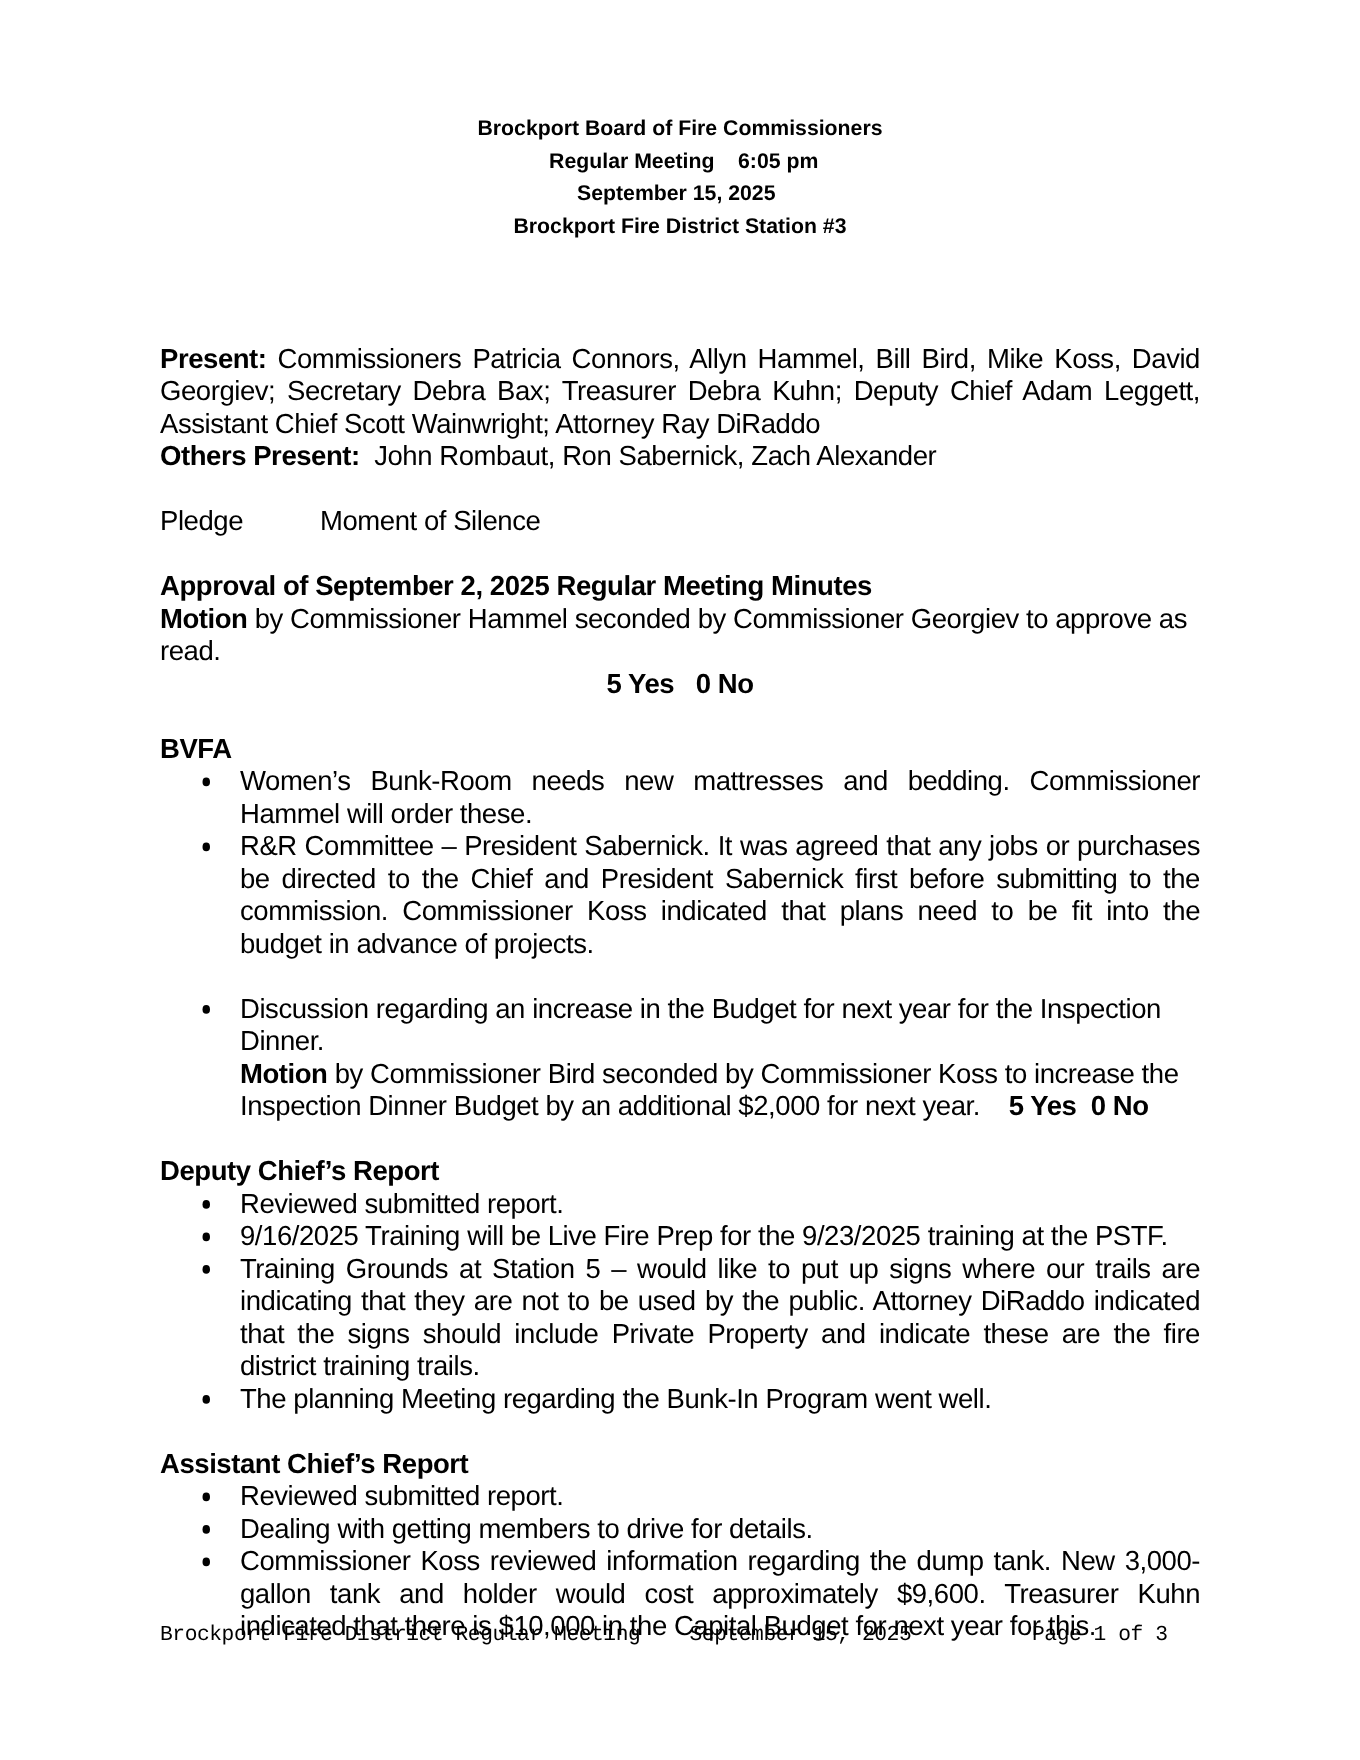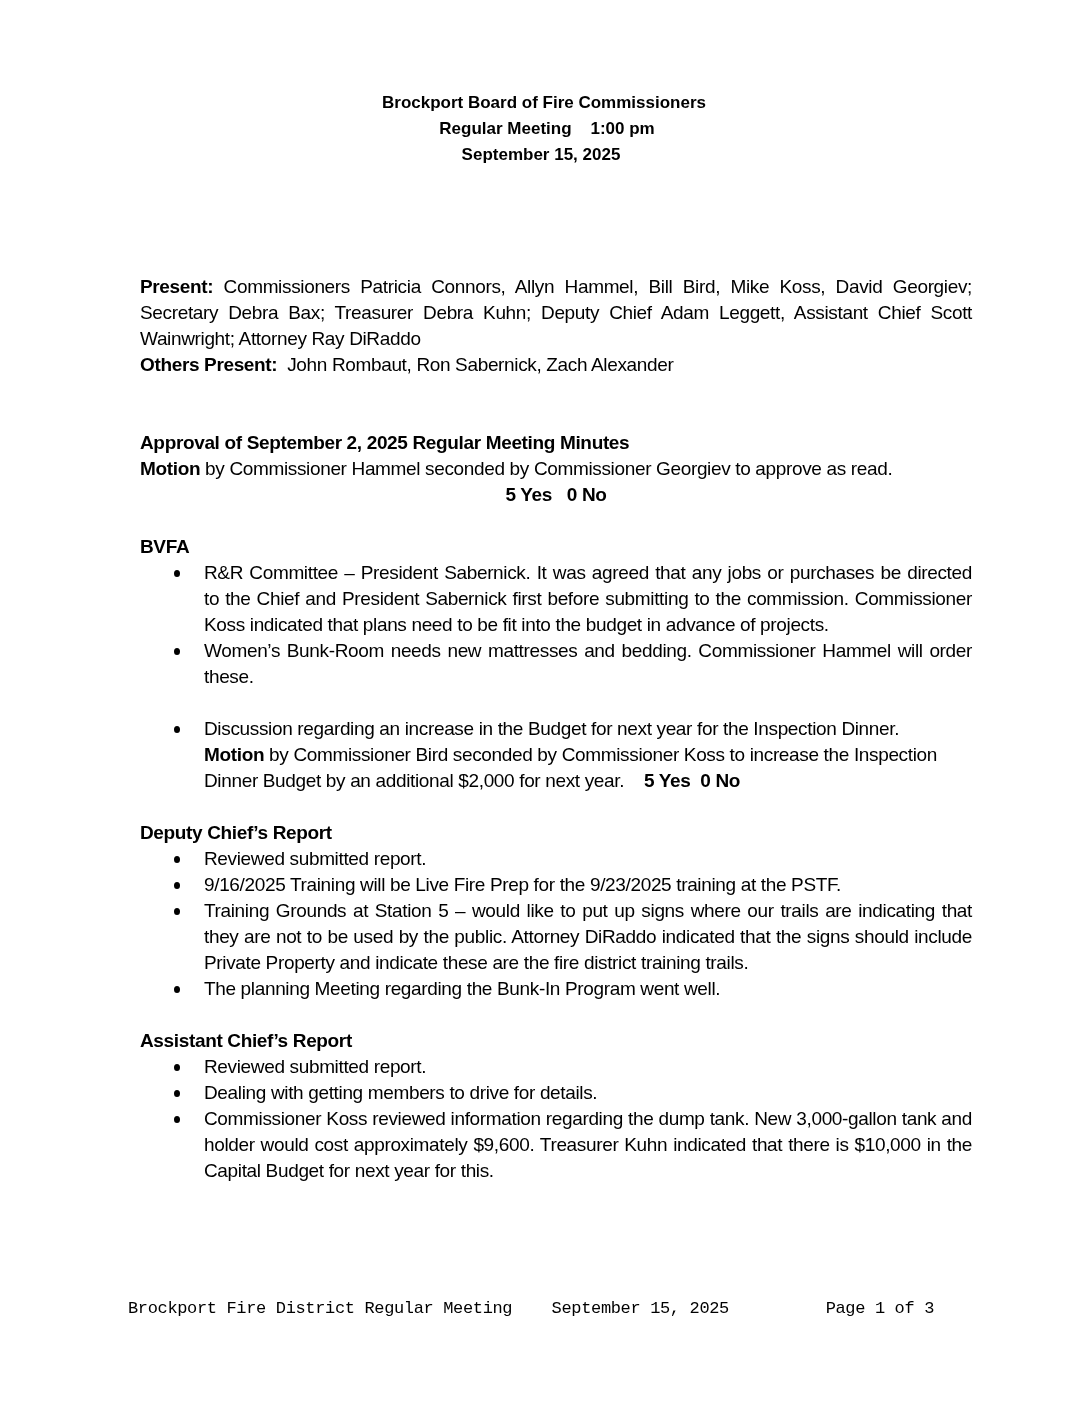--- a/index.html
+++ b/index.html
@@ -14,23 +14,23 @@
     text-align: center; font-weight: bold; font-size: 17px; line-height: 26px;
     font-family: "Liberation Sans", sans-serif;
   }
   .header div { white-space: pre; }
   .hl-1 { margin-left: 0; }
   .hl-2 { margin-left: 6px; }
   .hl-3 { margin-left: -6px; }
   .hl-4 { margin-left: 0; }
   .hl-5 { margin-left: 0; }
   .body-text {
-    position: absolute; left: 140px; width: 832px;
+    position: absolute; left: 128px; width: 832px;
     font-family: "Liberation Sans", sans-serif;
-    font-size: 19px; line-height: 26px; letter-spacing: -0.35px;
+    font-size: 22px; line-height: 26px; letter-spacing: -0.35px;
   }
   .justify { text-align: justify; }
   .b { font-weight: bold; text-align: center; }
   .sec-title { font-weight: bold; }
   ul.bullets { list-style: none; margin: 0; padding: 0; }
   ul.bullets li { position: relative; padding-left: 64px; text-align: justify; }
   ul.bullets li .dot {
     position: absolute; left: 34px; top: 10px; width: 6px; height: 7px;
     border-radius: 50%; background: #000;
   }
@@ -44,44 +44,46 @@
   }
   .footer .right { position: absolute; right: 0; top: 0; }
 </style>
 </head>
 <body>
 
 <div class="page">
 
   <div class="header">
     <div class="hl-1">Brockport Board of Fire Commissioners</div>
-    <div class="hl-2">Regular Meeting    1:00 pm</div>
+    <div class="hl-2">Regular Meeting    6:05 pm</div>
     <div class="hl-3">September 15, 2025</div>
+    <div class="hl-4">Brockport Fire District Station #3</div>
   </div>
 
   <div class="body-text" style="top: 274px;">
 
     <div class="justify"><span class="b">Present:</span><span> Commissioners Patricia Connors, Allyn Hammel, Bill Bird, Mike Koss, David Georgiev; Secretary Debra Bax; Treasurer Debra Kuhn; Deputy Chief Adam Leggett, Assistant Chief Scott Wainwright; Attorney Ray DiRaddo</span></div>
     <div style="white-space: pre;"><span class="b">Others Present:</span><span>  John Rombaut, Ron Sabernick, Zach Alexander</span></div>
 
     <div class="gap"></div>
 
+    <div class="pledge-row"><span class="pledge-label">Pledge</span><span>Moment of Silence</span></div>
 
     <div class="gap"></div>
 
     <div class="sec-title">Approval of September 2, 2025 Regular Meeting Minutes</div>
     <div><span class="b">Motion</span><span> by Commissioner Hammel seconded by Commissioner Georgiev to approve as read.</span></div>
     <div class="b" style="white-space: pre;">5 Yes   0 No</div>
 
     <div class="gap"></div>
 
     <div class="sec-title">BVFA</div>
     <ul class="bullets">
+      <li><span class="dot"></span><span>Women’s Bunk-Room needs new mattresses and bedding.  Commissioner Hammel will order these.</span></li>
       <li><span class="dot"></span><span>R&amp;R Committee – President Sabernick.  It was agreed that any jobs or purchases be directed to the Chief and President Sabernick first before submitting to the commission. Commissioner Koss indicated that plans need to be fit into the budget in advance of projects.</span></li>
-      <li><span class="dot"></span><span>Women’s Bunk-Room needs new mattresses and bedding.  Commissioner Hammel will order these.</span></li>
     </ul>
     <div class="gap"></div>
     <ul class="bullets">
       <li style="text-align:left;"><span class="dot"></span><span>Discussion regarding an increase in the Budget for next year for the Inspection Dinner.</span><br><span class="b">Motion</span><span style="white-space: pre-wrap;"> by Commissioner Bird seconded by Commissioner Koss to increase the Inspection Dinner Budget by an additional $2,000 for next year.    </span><span class="b" style="white-space: pre;">5 Yes  0 No</span></li>
     </ul>
 
     <div class="gap"></div>
 
     <div class="sec-title">Deputy Chief’s Report</div>
     <ul class="bullets">

